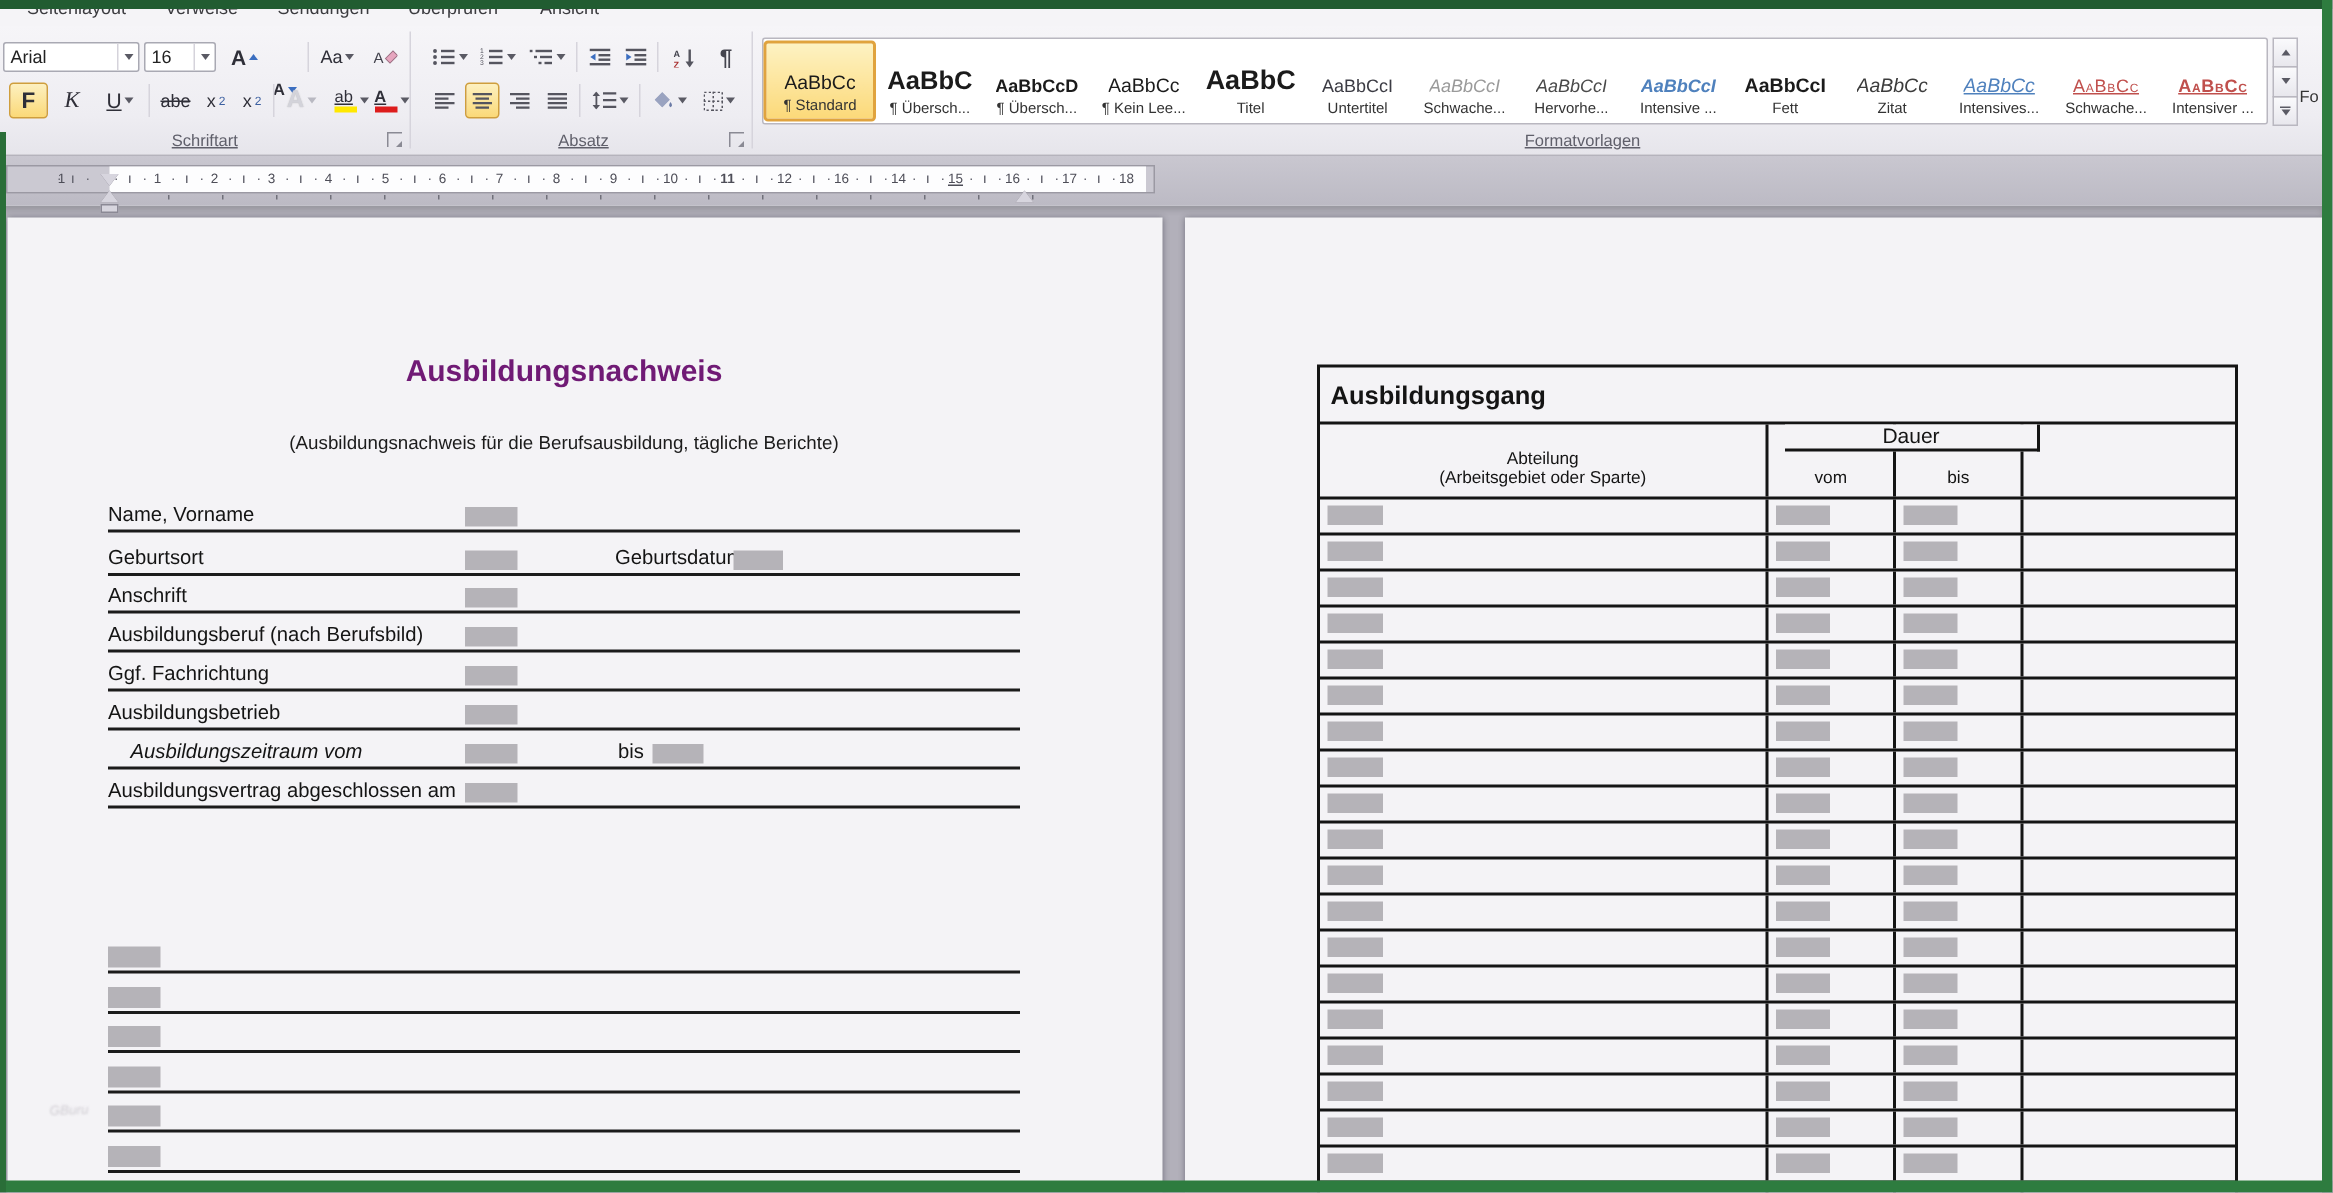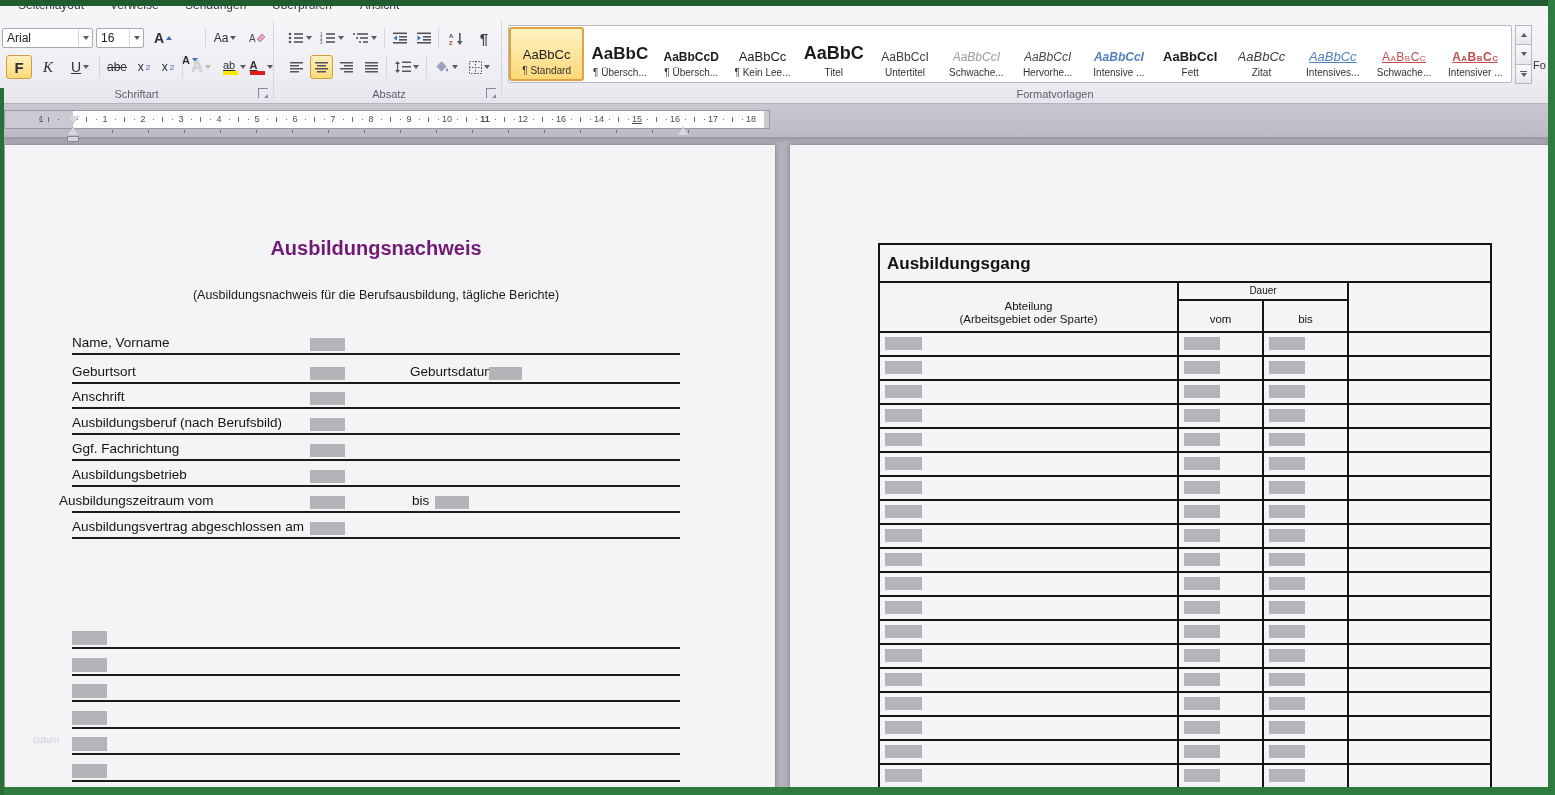--- a/index.html
+++ b/index.html
@@ -12,21 +12,21 @@
   .green-left{position:absolute;left:0;top:88px;width:4px;bottom:0;background:#2a6e38;z-index:60;}
   
   .tabsrow{position:absolute;left:0;top:6px;right:7px;height:11px;background:#f5f4f7;overflow:hidden;}
   .tabsrow span{position:absolute;top:-8px;font-size:12px;line-height:14px;color:#3c3c40;}
   
   .ribbon{position:absolute;left:0;top:17px;right:7px;height:86px;
           background:linear-gradient(#f6f5f8,#eeedf2 70%,#e6e5eb);border-bottom:1px solid #b5b3bc;}
   .group{position:absolute;top:0;height:85px;}
   .vline{position:absolute;top:4px;bottom:4px;width:1px;background:#d6d4dc;}
   .glabel{position:absolute;bottom:2px;left:0;width:100%;text-align:center;
-          font-size:11px;color:#5f5f6a;}
+          font-size:11px;color:#5f5f6a;text-decoration:underline;}
   .launcher{position:absolute;right:5px;bottom:4px;width:9px;height:9px;
             border-left:1px solid #8a8a94;border-top:1px solid #8a8a94;}
   .launcher:after{content:"";position:absolute;right:0;bottom:0;width:0;height:0;
             border-left:4px solid transparent;border-bottom:4px solid #8a8a94;}
   .combo{position:absolute;height:20px;background:#fff;border:1px solid #a9a9b3;border-radius:2px;
          font-size:12px;color:#222;display:flex;align-items:center;padding-left:4px;box-sizing:border-box;}
   .combo .car{margin-left:auto;width:13px;height:100%;display:flex;align-items:center;justify-content:center;
          border-left:1px solid #d5d3db;}
   .caret{width:0;height:0;border-left:3.5px solid transparent;border-right:3.5px solid transparent;
          border-top:4px solid #5a5a64;display:inline-block;}
@@ -122,23 +122,23 @@
   
   .tbl{position:absolute;left:88px;top:98px;width:614px;border:2px solid #141414;box-sizing:border-box;background:#f4f3f6;}
   .trow-title{height:38px;line-height:38px;border-bottom:2px solid #141414;
               font-size:17px;font-weight:bold;color:#141414;padding-left:7px;box-sizing:border-box;}
   .thead{position:relative;height:50px;border-bottom:2px solid #141414;display:flex;box-sizing:border-box;}
   .hc{box-sizing:border-box;border-right:2px solid #141414;font-size:11.5px;color:#141414;text-align:center;}
   .hc1{width:299px;display:flex;flex-direction:column;justify-content:flex-end;padding-bottom:5px;line-height:13px;}
   .hc2{width:85px;display:flex;align-items:flex-end;justify-content:center;padding-bottom:6px;}
   .hc3{width:85px;display:flex;align-items:flex-end;justify-content:center;padding-bottom:6px;}
   .hc4{flex:1;border-right:none;display:flex;flex-direction:column;justify-content:center;line-height:13.5px;}
-  .dauer{position:absolute;left:299px;top:0;width:170px;height:18px;background:#f4f3f6;
+  .dauer{position:absolute;left:310px;top:0;width:170px;height:18px;background:#f4f3f6;
          border-bottom:2px solid #141414;border-right:2px solid #141414;box-sizing:border-box;
-         font-size:10px;color:#141414;text-align:center;line-height:15px;}
+         font-size:14px;color:#141414;text-align:center;line-height:15px;}
   .drow{height:24px;border-bottom:2px solid #141414;display:flex;box-sizing:border-box;}
   .dc{box-sizing:border-box;border-right:2px solid #141414;position:relative;}
   .dc1{width:299px;} .dc2{width:85px;} .dc3{width:85px;} .dc4{flex:1;border-right:none;}
   .rgb{position:absolute;top:4px;height:13px;background:#b5b3b8;}
 </style>
 </head>
 <body>
 
 <div class="canvas">
 
@@ -565,21 +565,21 @@
           <div class="fline" style="left: 67px; top: 262px; width: 608px;"></div>
           <div class="flabel" style="left: 67px; top: 270px;">Ausbildungsberuf (nach Berufsbild)</div>
           <div class="gb" style="left: 305px; top: 273px; width: 35px; height: 13px;"></div>
           <div class="fline" style="left: 67px; top: 288px; width: 608px;"></div>
           <div class="flabel" style="left: 67px; top: 296px;">Ggf. Fachrichtung</div>
           <div class="gb" style="left: 305px; top: 299px; width: 35px; height: 13px;"></div>
           <div class="fline" style="left: 67px; top: 314px; width: 608px;"></div>
           <div class="flabel" style="left: 67px; top: 322px;">Ausbildungsbetrieb</div>
           <div class="gb" style="left: 305px; top: 325px; width: 35px; height: 13px;"></div>
           <div class="fline" style="left: 67px; top: 340px; width: 608px;"></div>
-          <div class="flabel" style="left: 54px; top: 348px;">Ausbildungszeitraum vom</div>
+          <div class="flabel" style="left: 82px; top: 348px; font-style: italic;">Ausbildungszeitraum vom</div>
           <div class="gb" style="left: 305px; top: 351px; width: 35px; height: 13px;"></div>
           <div class="flabel" style="left: 407px; top: 348px;">bis</div>
           <div class="gb" style="left: 430px; top: 351px; width: 34px; height: 13px;"></div>
           <div class="fline" style="left: 67px; top: 366px; width: 608px;"></div>
           <div class="flabel" style="left: 67px; top: 374px;">Ausbildungsvertrag abgeschlossen am</div>
           <div class="gb" style="left: 305px; top: 377px; width: 35px; height: 13px;"></div>
           <div class="fline" style="left: 67px; top: 392px; width: 608px;"></div>
         </div>
       <div id="blanks">
           <div class="gb" style="left: 67px; top: 486px; width: 35px; height: 14px;"></div>

